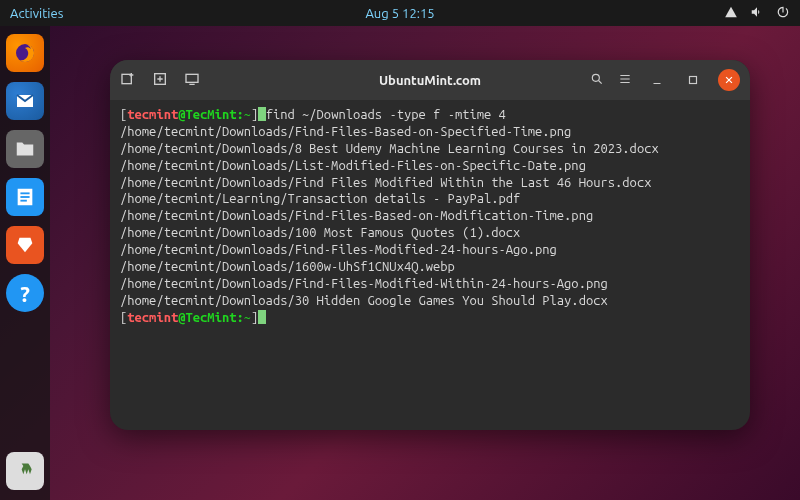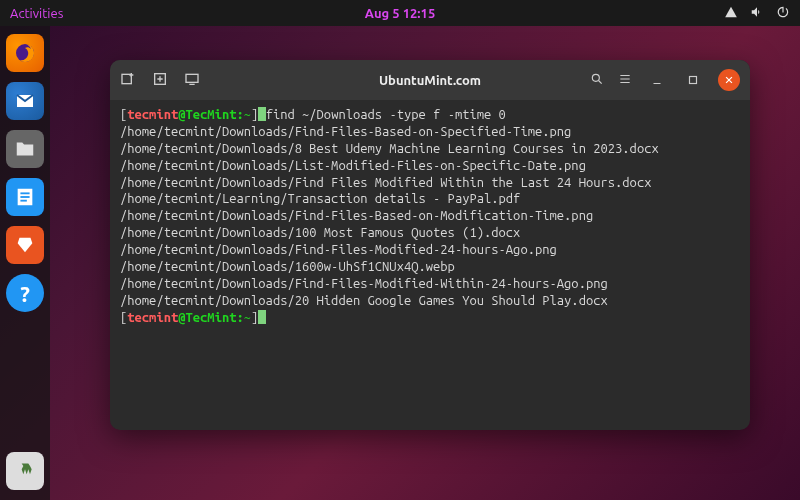--- a/index.html
+++ b/index.html
@@ -3,26 +3,26 @@
   <meta charset="utf-8">
   <style>
     * { margin: 0; padding: 0; box-sizing: border-box; }
     body {
       width: 800px; height: 500px;
       background: linear-gradient(135deg, #2a0a2a 0%, #4a1535 30%, #6a1a3a 60%, #3a0a2a 100%);
       font-family: Ubuntu, "Segoe UI", sans-serif;
       overflow: hidden; position: relative;
     }
     .topbar {
-      height: 26px; background: #1a1a1a; color: #d946ef;
+      height: 26px; background: #1a1a1a; color: #7dd3fc;
       display: flex; align-items: center; padding: 0 10px;
       font-size: 13px; position: relative;
     }
     .topbar-left { flex: 0 0 auto; }
-    .topbar-center { position: absolute; left: 50%; transform: translateX(-50%); font-weight: bold; }
+    .topbar-center { position: absolute; left: 50%; transform: translateX(-50%); }
     .topbar-right { margin-left: auto; display: flex; gap: 12px; align-items: center; }
     .topbar-right svg { width: 14px; height: 14px; fill: #ddd; }
     .dock {
       position: absolute; left: 0; top: 26px; bottom: 0;
       width: 50px; background: rgba(20,20,20,0.7);
       display: flex; flex-direction: column; align-items: center;
       padding-top: 8px; gap: 10px;
     }
     .dock-item {
       width: 38px; height: 38px; border-radius: 8px;
@@ -32,21 +32,21 @@
     .dock-firefox { background: radial-gradient(circle at 30% 30%, #ff9500, #e66000); color: #fff; }
     .dock-thunderbird { background: radial-gradient(circle at 30% 30%, #2d7dd2, #1a5a9e); color: #fff; }
     .dock-files { background: #666; color: #fff; }
     .dock-writer { background: #2196f3; color: #fff; }
     .dock-software { background: #e95420; color: #fff; position: relative; }
     .dock-help { background: #2196f3; color: #fff; border-radius: 50%; }
     .dock-trash { background: #ddd; color: #333; margin-top: auto; margin-bottom: 10px; }
     .terminal-window {
       position: absolute; left: 110px; top: 60px;
       width: 640px; height: 370px;
-      background: #2b2b2b; border-radius: 10px;
+      background: #2b2b2b; border-radius: 18px;
       box-shadow: 0 8px 30px rgba(0,0,0,0.5);
       display: flex; flex-direction: column; overflow: hidden;
     }
     .titlebar {
       height: 40px; background: #383838;
       display: flex; align-items: center; padding: 0 10px;
       color: #ddd; font-size: 13px; position: relative;
     }
     .titlebar-left { display: flex; gap: 16px; align-items: center; }
     .titlebar-left svg { width: 16px; height: 16px; fill: #ccc; }
@@ -162,26 +162,26 @@
             <rect x="6" y="6" width="12" height="12" fill="none" stroke="#ccc" stroke-width="2"></rect>
           </svg>
         </span>
       <span class="win-btn win-close">
           <svg viewBox="0 0 24 24">
             <path d="M7 7l10 10M17 7L7 17" stroke="#fff" stroke-width="2"></path>
           </svg>
         </span>
     </div>
   </div>
-  <div class="terminal-body"><span class="bracket">[</span><span class="user">tecmint</span><span class="host">@</span><span class="host">TecMint</span><span class="host">:</span><span class="prompt-path">~</span><span class="bracket">]</span><span class="cursor">_</span><span>find ~/Downloads -type f -mtime 0</span>
+  <div class="terminal-body"><span class="bracket">[</span><span class="user">tecmint</span><span class="host">@</span><span class="host">TecMint</span><span class="host">:</span><span class="prompt-path">~</span><span class="bracket">]</span><span class="cursor">_</span><span>find ~/Downloads -type f -mtime 4</span>
 <span>/home/tecmint/Downloads/Find-Files-Based-on-Specified-Time.png</span>
 <span>/home/tecmint/Downloads/8 Best Udemy Machine Learning Courses in 2023.docx</span>
 <span>/home/tecmint/Downloads/List-Modified-Files-on-Specific-Date.png</span>
-<span>/home/tecmint/Downloads/Find Files Modified Within the Last 24 Hours.docx</span>
+<span>/home/tecmint/Downloads/Find Files Modified Within the Last 46 Hours.docx</span>
 <span>/home/tecmint/Learning/Transaction details - PayPal.pdf</span>
 <span>/home/tecmint/Downloads/Find-Files-Based-on-Modification-Time.png</span>
 <span>/home/tecmint/Downloads/100 Most Famous Quotes (1).docx</span>
 <span>/home/tecmint/Downloads/Find-Files-Modified-24-hours-Ago.png</span>
 <span>/home/tecmint/Downloads/1600w-UhSf1CNUx4Q.webp</span>
 <span>/home/tecmint/Downloads/Find-Files-Modified-Within-24-hours-Ago.png</span>
-<span>/home/tecmint/Downloads/20 Hidden Google Games You Should Play.docx</span>
+<span>/home/tecmint/Downloads/30 Hidden Google Games You Should Play.docx</span>
 <span class="bracket">[</span><span class="user">tecmint</span><span class="host">@</span><span class="host">TecMint</span><span class="host">:</span><span class="prompt-path">~</span><span class="bracket">]</span><span class="cursor">_</span></div>
 </div>
 
 </body></html>

